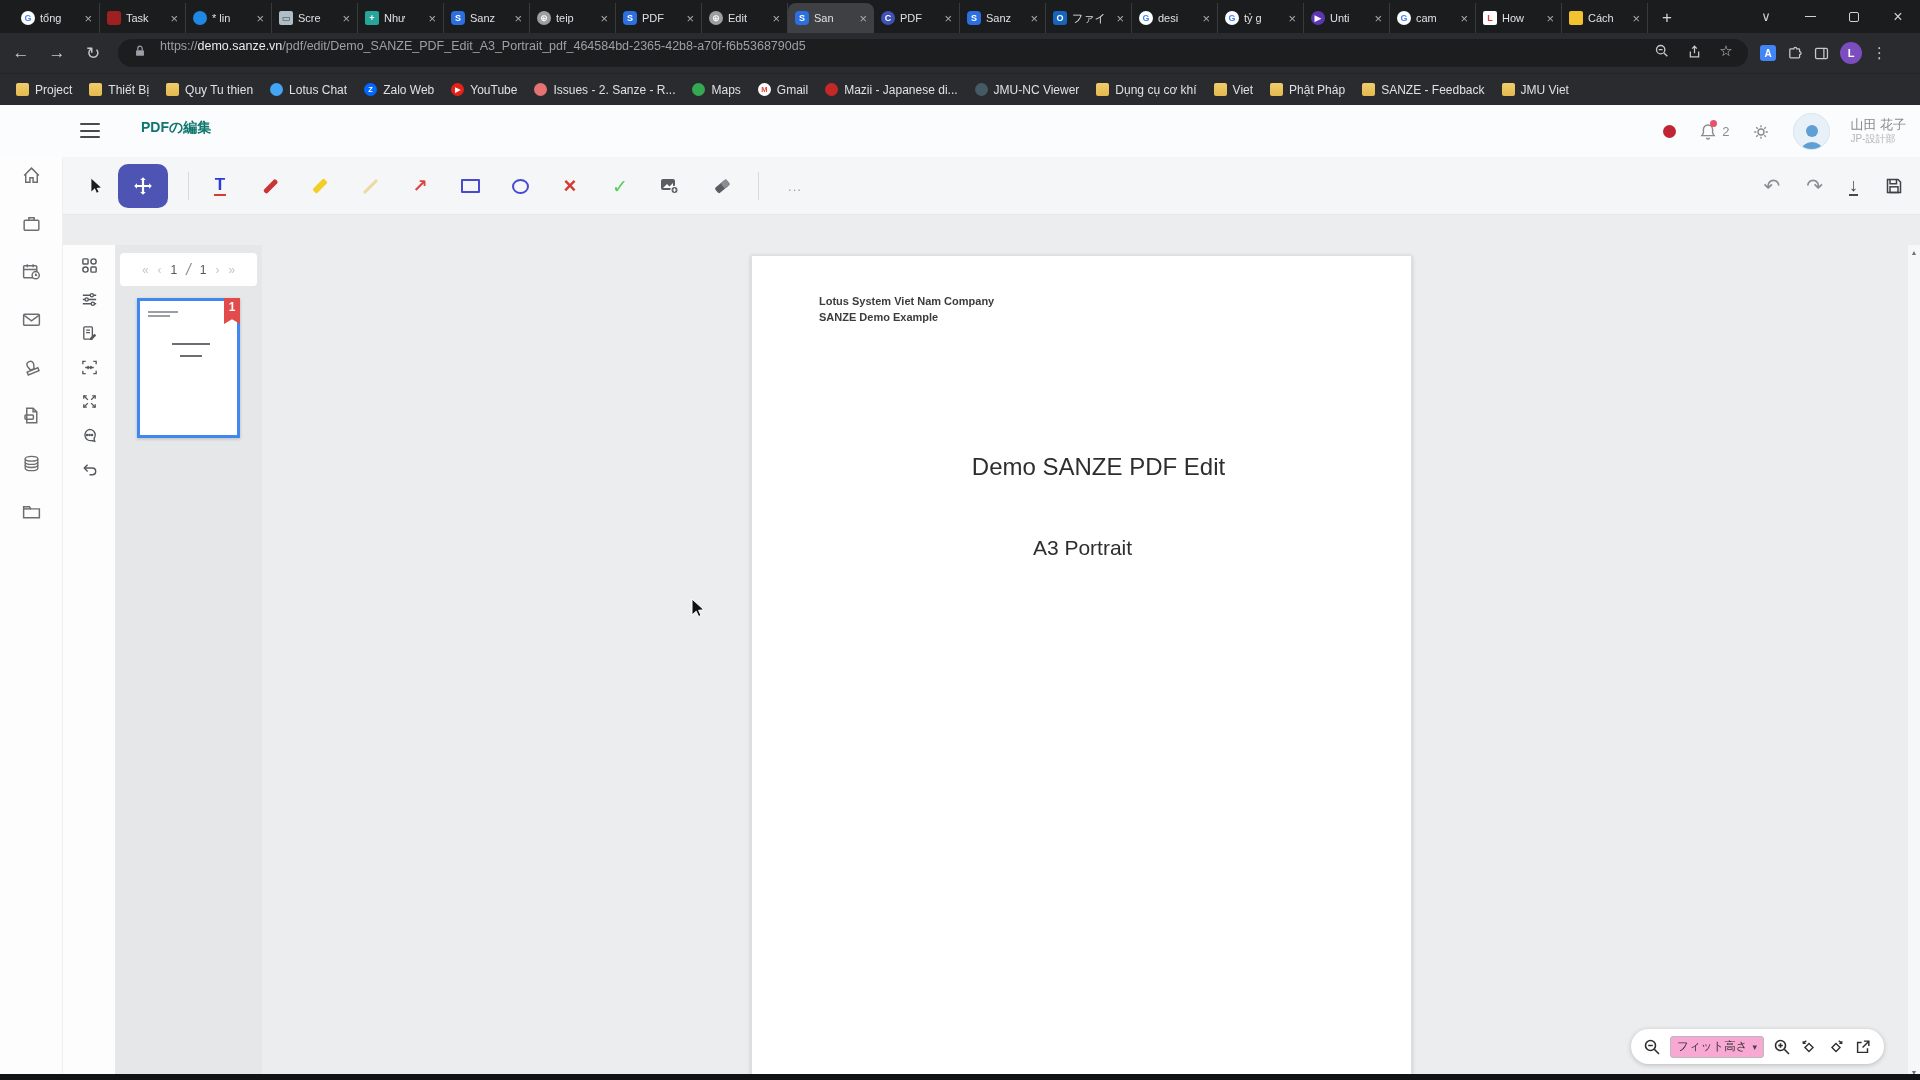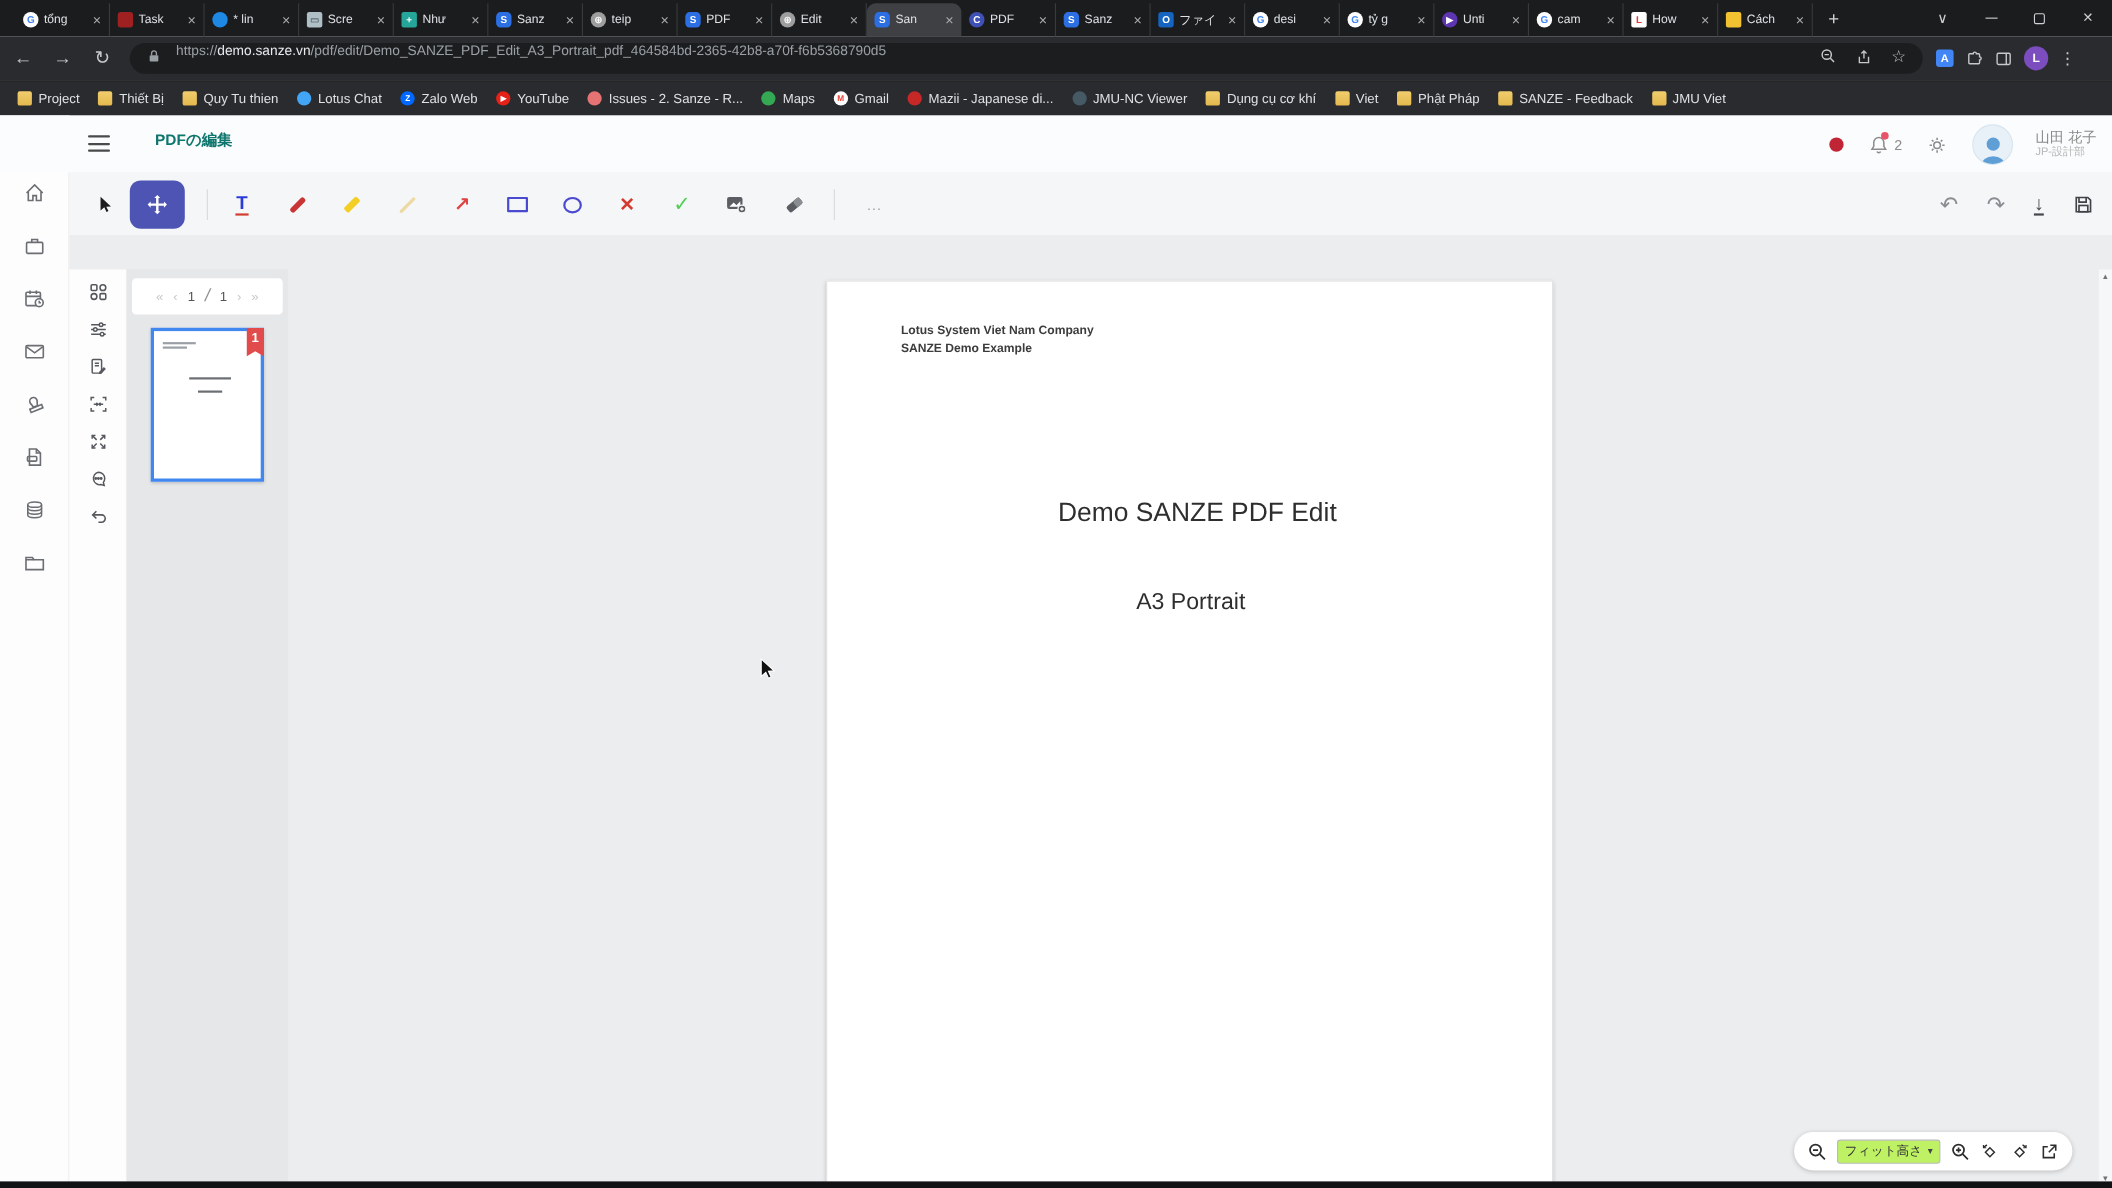--- a/index.html
+++ b/index.html
@@ -113,26 +113,26 @@
   .thumb-badge { position:absolute; right:-3px; top:-3px; width:16px; height:26px; background:#e14b4b;
     color:#fff; font-size:12px; font-weight:bold; display:flex; align-items:flex-start; justify-content:center;
     padding-top:2px; clip-path:polygon(0 0,100% 0,100% 100%,50% 82%,0 100%); }
   .thumb-line { position:absolute; background:#9aa0a6; height:1.5px; }
 
   
   .canvas { position:absolute; left:262px; top:245px; width:1646px; height:835px; background:#ecedef; overflow:hidden; }
   .pdf-page { position:absolute; left:489px; top:10px; width:661px; height:900px; background:#fff;
     border:1px solid #e0e0e0; box-shadow:0 1px 4px rgba(0,0,0,.18); }
   .doc-head { position:absolute; left:67px; top:38px; font-size:11px; color:#3c3c3c; line-height:1.45;font-weight:bold; }
-  .doc-title { position:absolute; left:6px; top:197px; width:661px; text-align:center; font-size:24px; color:#2e2e2e; }
+  .doc-title { position:absolute; left:16px; top:197px; width:661px; text-align:center; font-size:24px; color:#2e2e2e; }
   .doc-format { position:absolute; left:0; top:280px; width:661px; text-align:center; font-size:21px; color:#2e2e2e; }
 
   .zoom-pill { position:absolute; right:24px; bottom:16px; height:35px; background:#fff; border-radius:18px;
     box-shadow:0 1px 5px rgba(0,0,0,.22); display:flex; align-items:center; gap:9px; padding:0 12px; }
-  .fit-select { height:22px; border:1px solid #b9babc; border-radius:3px; background:#bef264;
+  .fit-select { height:22px; border:1px solid #b9babc; border-radius:3px; background:#f9a8d4;
     display:flex; align-items:center; gap:5px; padding:0 6px; font-size:11.5px; color:#333; }
   .fit-caret { font-size:9px; color:#444; }
 
   .scrollbar { position:absolute; right:0; top:245px; width:12px; height:835px; background:#f6f7f8;
     display:flex; flex-direction:column; justify-content:space-between; align-items:center; }
   .sb-arrow { font-size:7px; color:#707276; padding:4px 0; }
 
   .bottom-strip { position:absolute; left:0; bottom:0; width:1920px; height:6px; background:#111214; z-index:50; }
 
   .mouse-cursor { position:absolute; left:690px; top:598px; z-index:40; }

